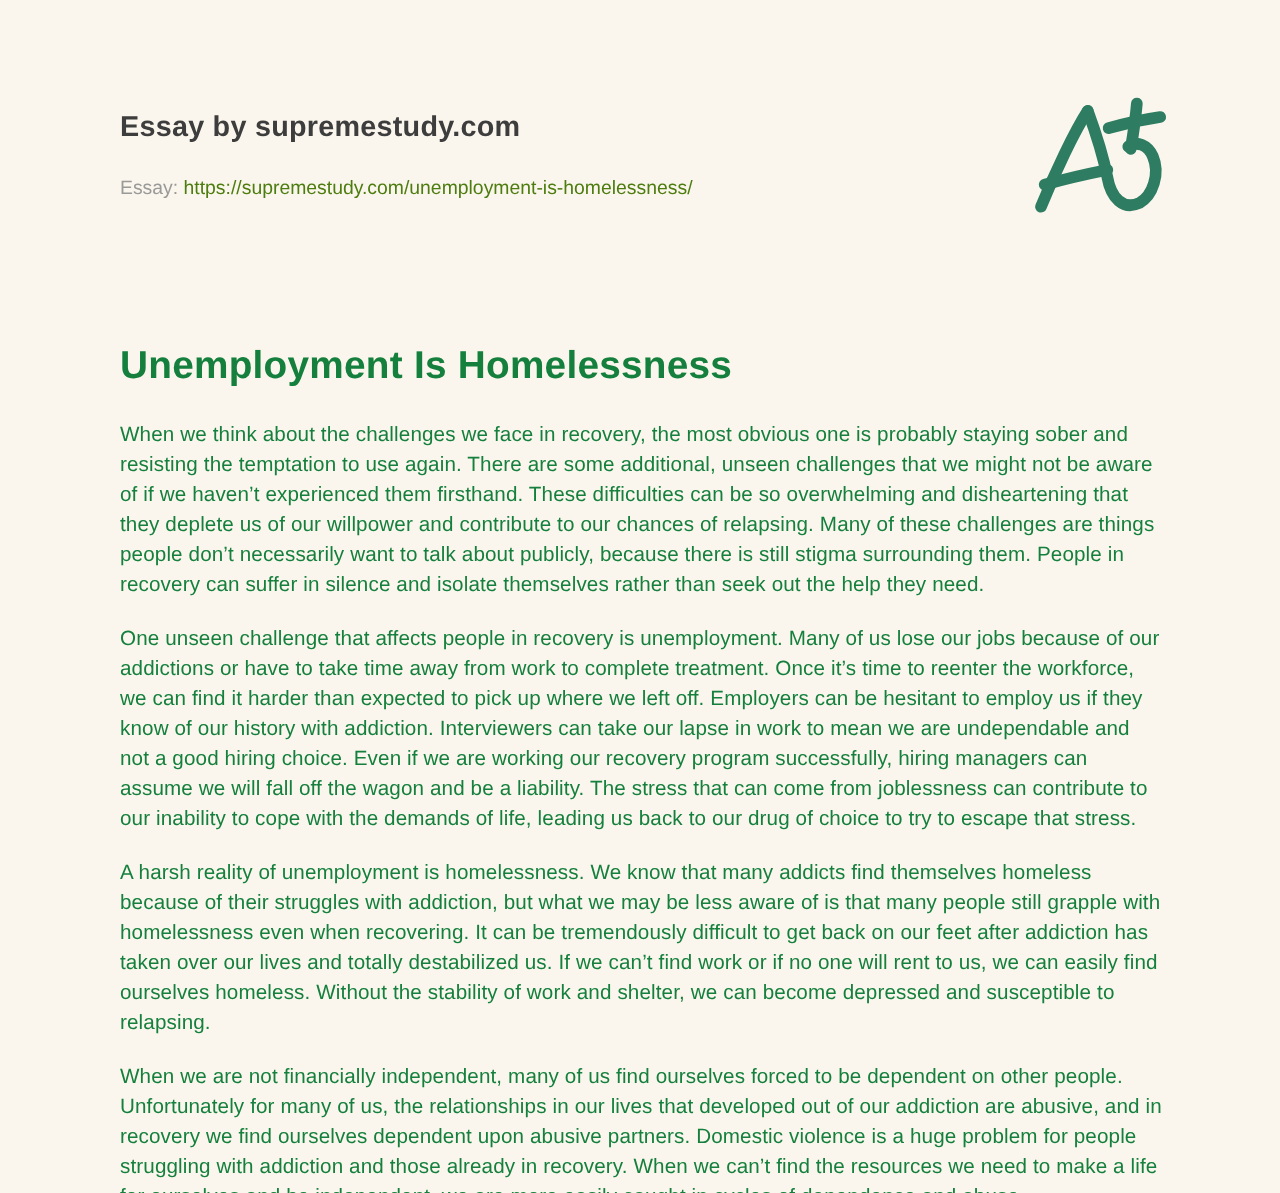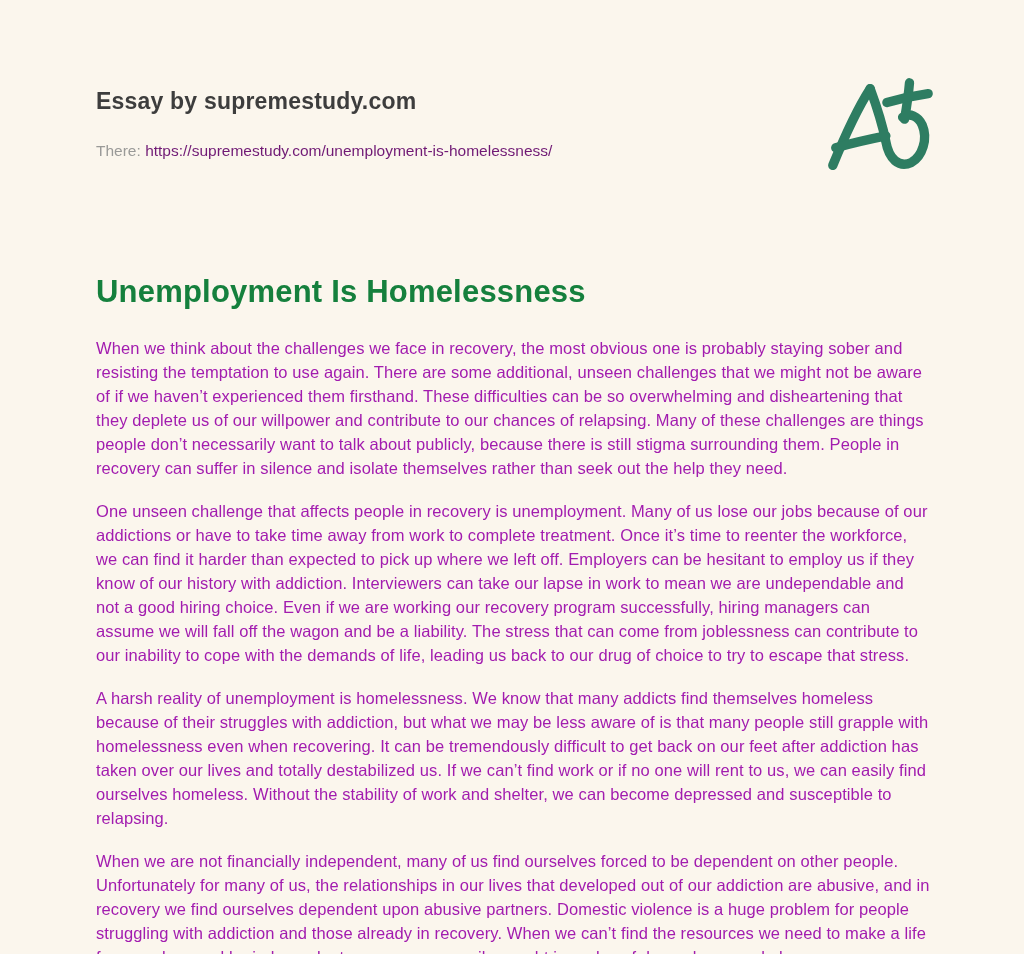--- a/index.html
+++ b/index.html
@@ -25,21 +25,21 @@
     font-weight: 700;
     color: #3d3d3d;
     letter-spacing: 0.2px;
   }
   .source-line {
     margin-top: 27px;
     font-size: 15.5px;
     color: #9a9a98;
   }
   .source-line a {
-    color: #701a75;
+    color: #4d7c0f;
     text-decoration: none;
   }
   .logo {
     position: absolute;
     top: 58px;
     right: 86px;
     width: 118px;
     height: 118px;
   }
   .title {
@@ -49,21 +49,21 @@
     color: #15803d;
     letter-spacing: 0.2px;
   }
   .essay {
     margin-top: 26px;
     width: 834px;
   }
   .essay p {
     font-size: 16.5px;
     line-height: 24px;
-    color: #a21caf;
+    color: #15803d;
     margin-bottom: 19px;
     letter-spacing: 0.1px;
   }
 </style>
 </head>
 <body>
 
 <div class="page">
 
   <svg class="logo" viewBox="0 0 120 120" fill="none" xmlns="http://www.w3.org/2000/svg">
@@ -79,21 +79,21 @@
 
       <path d="M68 33 C 82 29, 96 26, 110 24"></path>
     </g>
   </svg>
 
   <div class="content">
 
     <div class="byline">Essay by supremestudy.com</div>
 
     <div class="source-line">
-      <span>There:</span>
+      <span>Essay:</span>
       <a href="#" title="https://supremestudy.com/unemployment-is-homelessness/">https://supremestudy.com/unemployment-is-homelessness/</a>
     </div>
 
     <h1 class="title">Unemployment Is Homelessness</h1>
 
     <div class="essay">
       <p>When we think about the challenges we face in recovery, the most obvious one is probably staying sober and resisting the temptation to use again. There are some additional, unseen challenges that we might not be aware of if we haven’t experienced them firsthand. These difficulties can be so overwhelming and disheartening that they deplete us of our willpower and contribute to our chances of relapsing. Many of these challenges are things people don’t necessarily want to talk about publicly, because there is still stigma surrounding them. People in recovery can suffer in silence and isolate themselves rather than seek out the help they need.</p>
       <p>One unseen challenge that affects people in recovery is unemployment. Many of us lose our jobs because of our addictions or have to take time away from work to complete treatment. Once it’s time to reenter the workforce, we can find it harder than expected to pick up where we left off. Employers can be hesitant to employ us if they know of our history with addiction. Interviewers can take our lapse in work to mean we are undependable and not a good hiring choice. Even if we are working our recovery program successfully, hiring managers can assume we will fall off the wagon and be a liability. The stress that can come from joblessness can contribute to our inability to cope with the demands of life, leading us back to our drug of choice to try to escape that stress.</p>
       <p>A harsh reality of unemployment is homelessness. We know that many addicts find themselves homeless because of their struggles with addiction, but what we may be less aware of is that many people still grapple with homelessness even when recovering. It can be tremendously difficult to get back on our feet after addiction has taken over our lives and totally destabilized us. If we can’t find work or if no one will rent to us, we can easily find ourselves homeless. Without the stability of work and shelter, we can become depressed and susceptible to relapsing.</p>
       <p>When we are not financially independent, many of us find ourselves forced to be dependent on other people. Unfortunately for many of us, the relationships in our lives that developed out of our addiction are abusive, and in recovery we find ourselves dependent upon abusive partners. Domestic violence is a huge problem for people struggling with addiction and those already in recovery. When we can’t find the resources we need to make a life for ourselves and be independent, we are more easily caught in cycles of dependence and abuse.</p>

